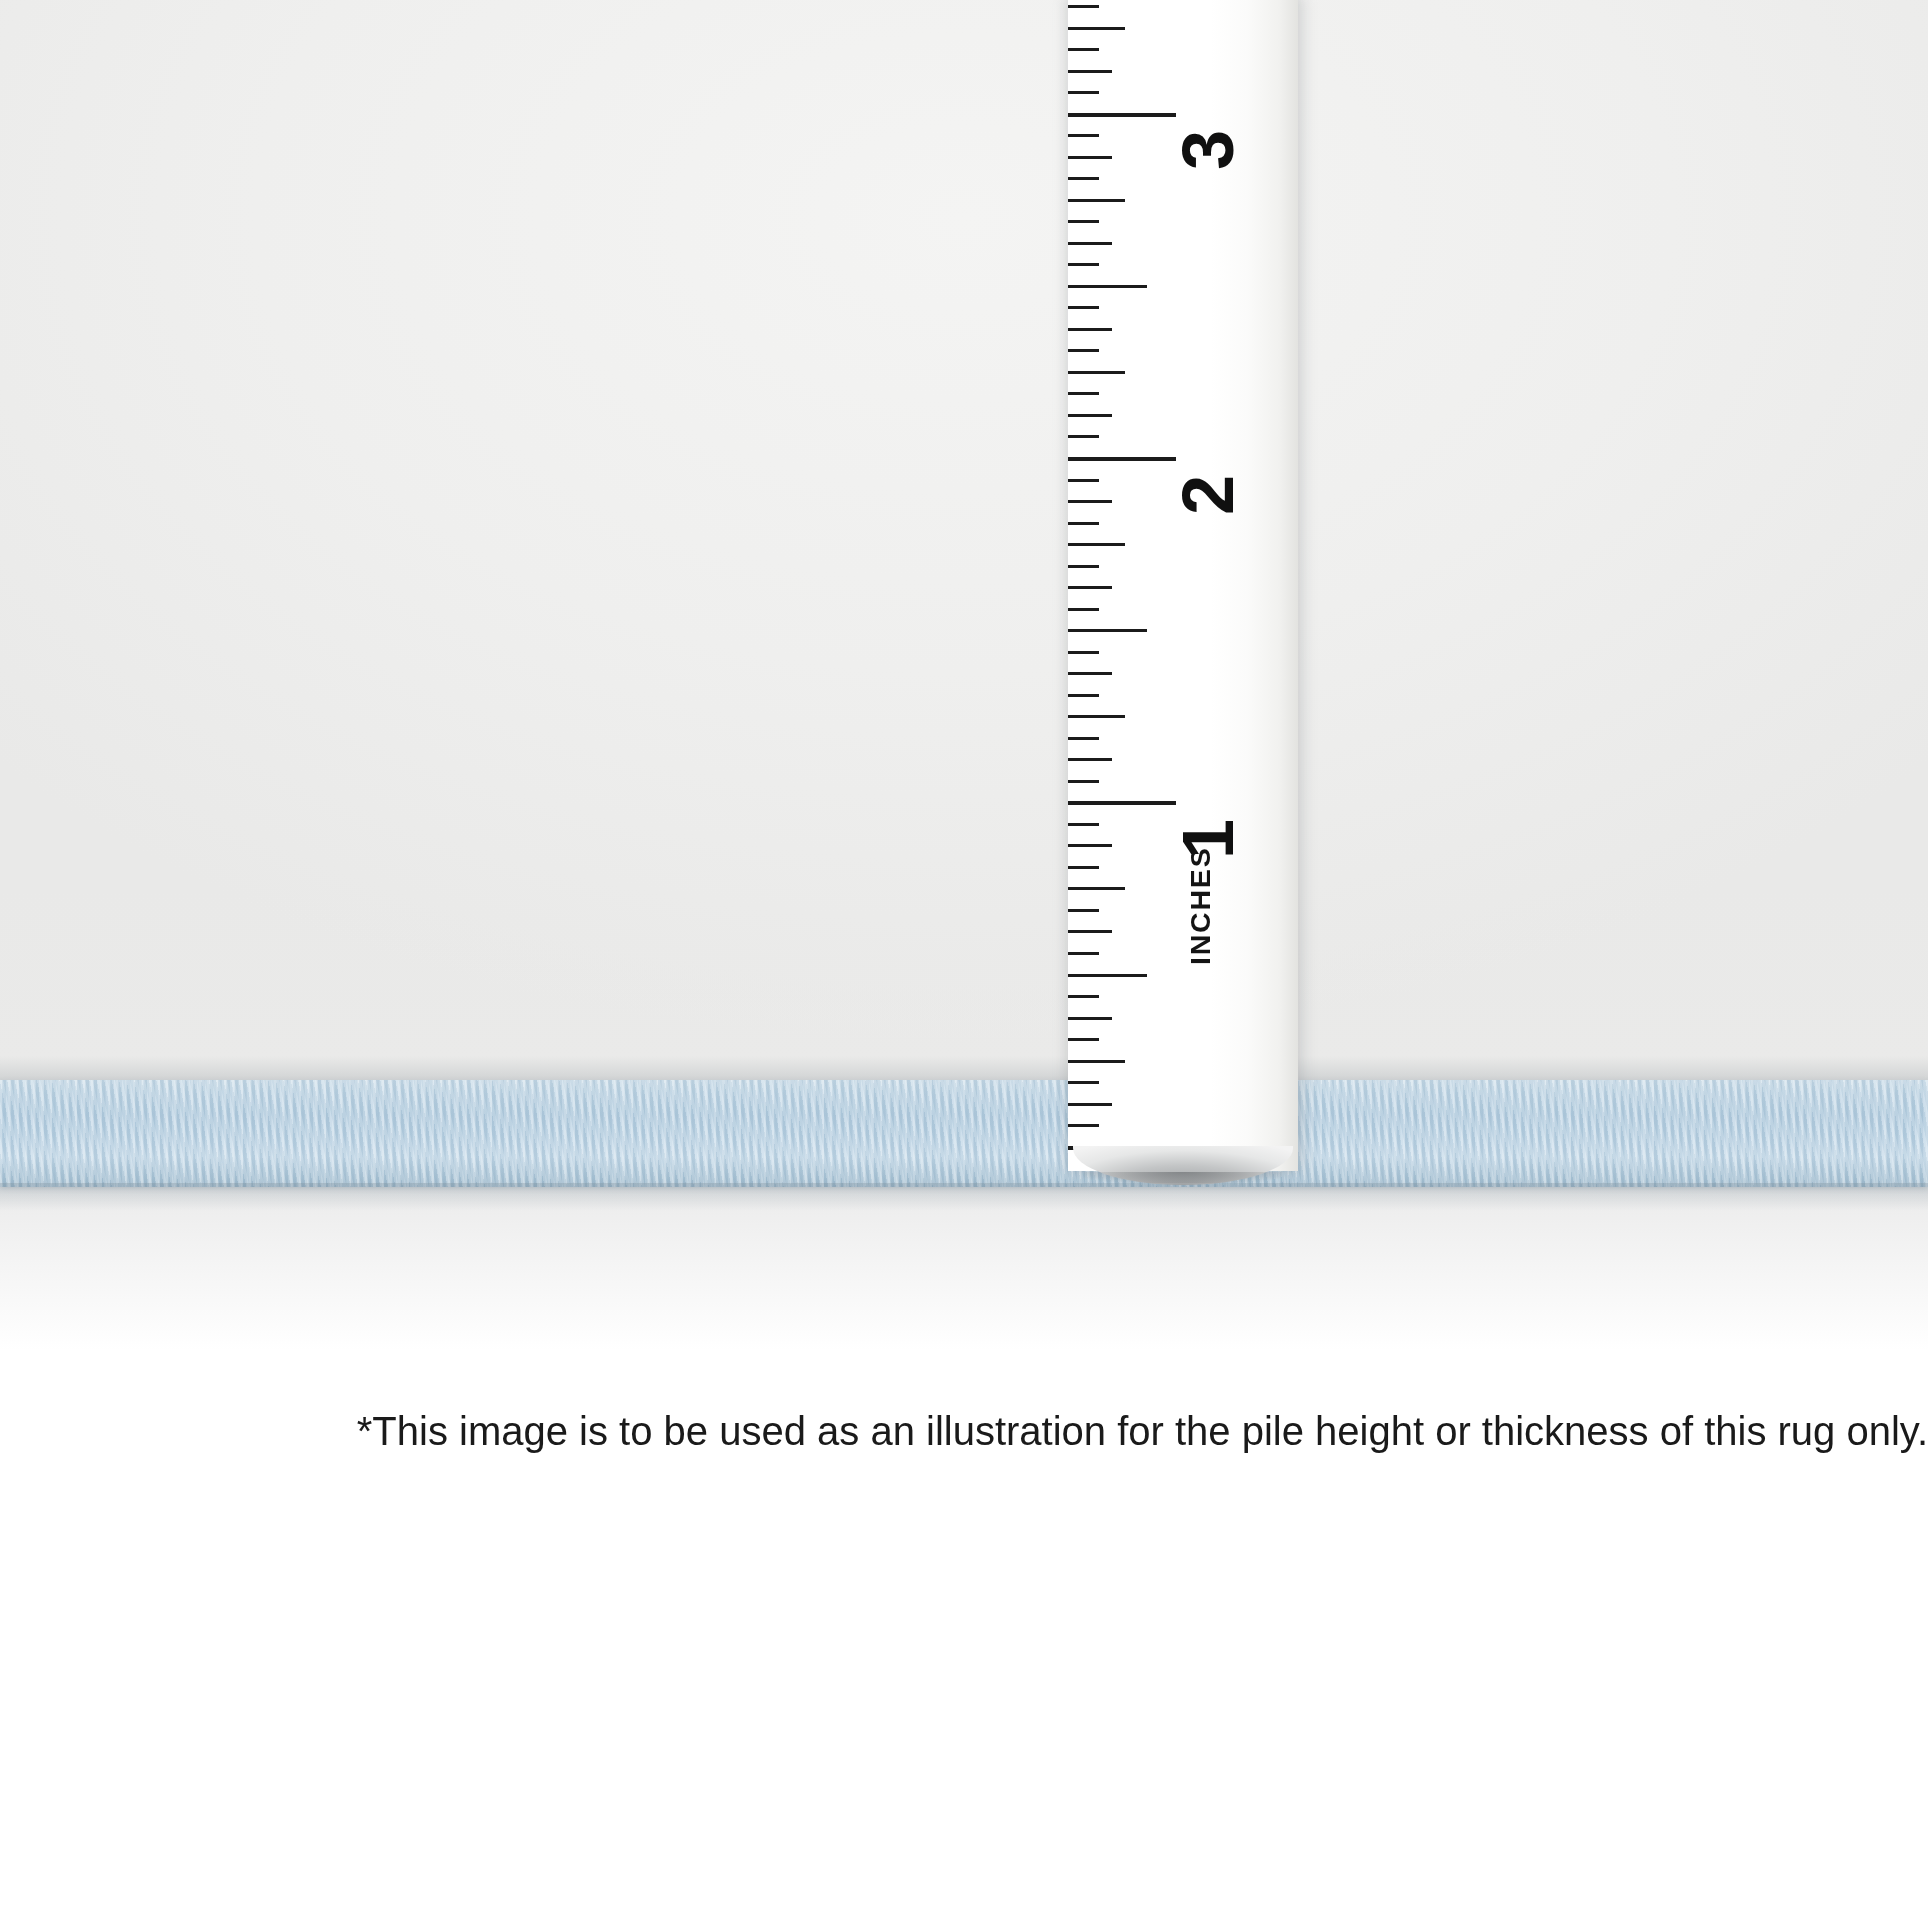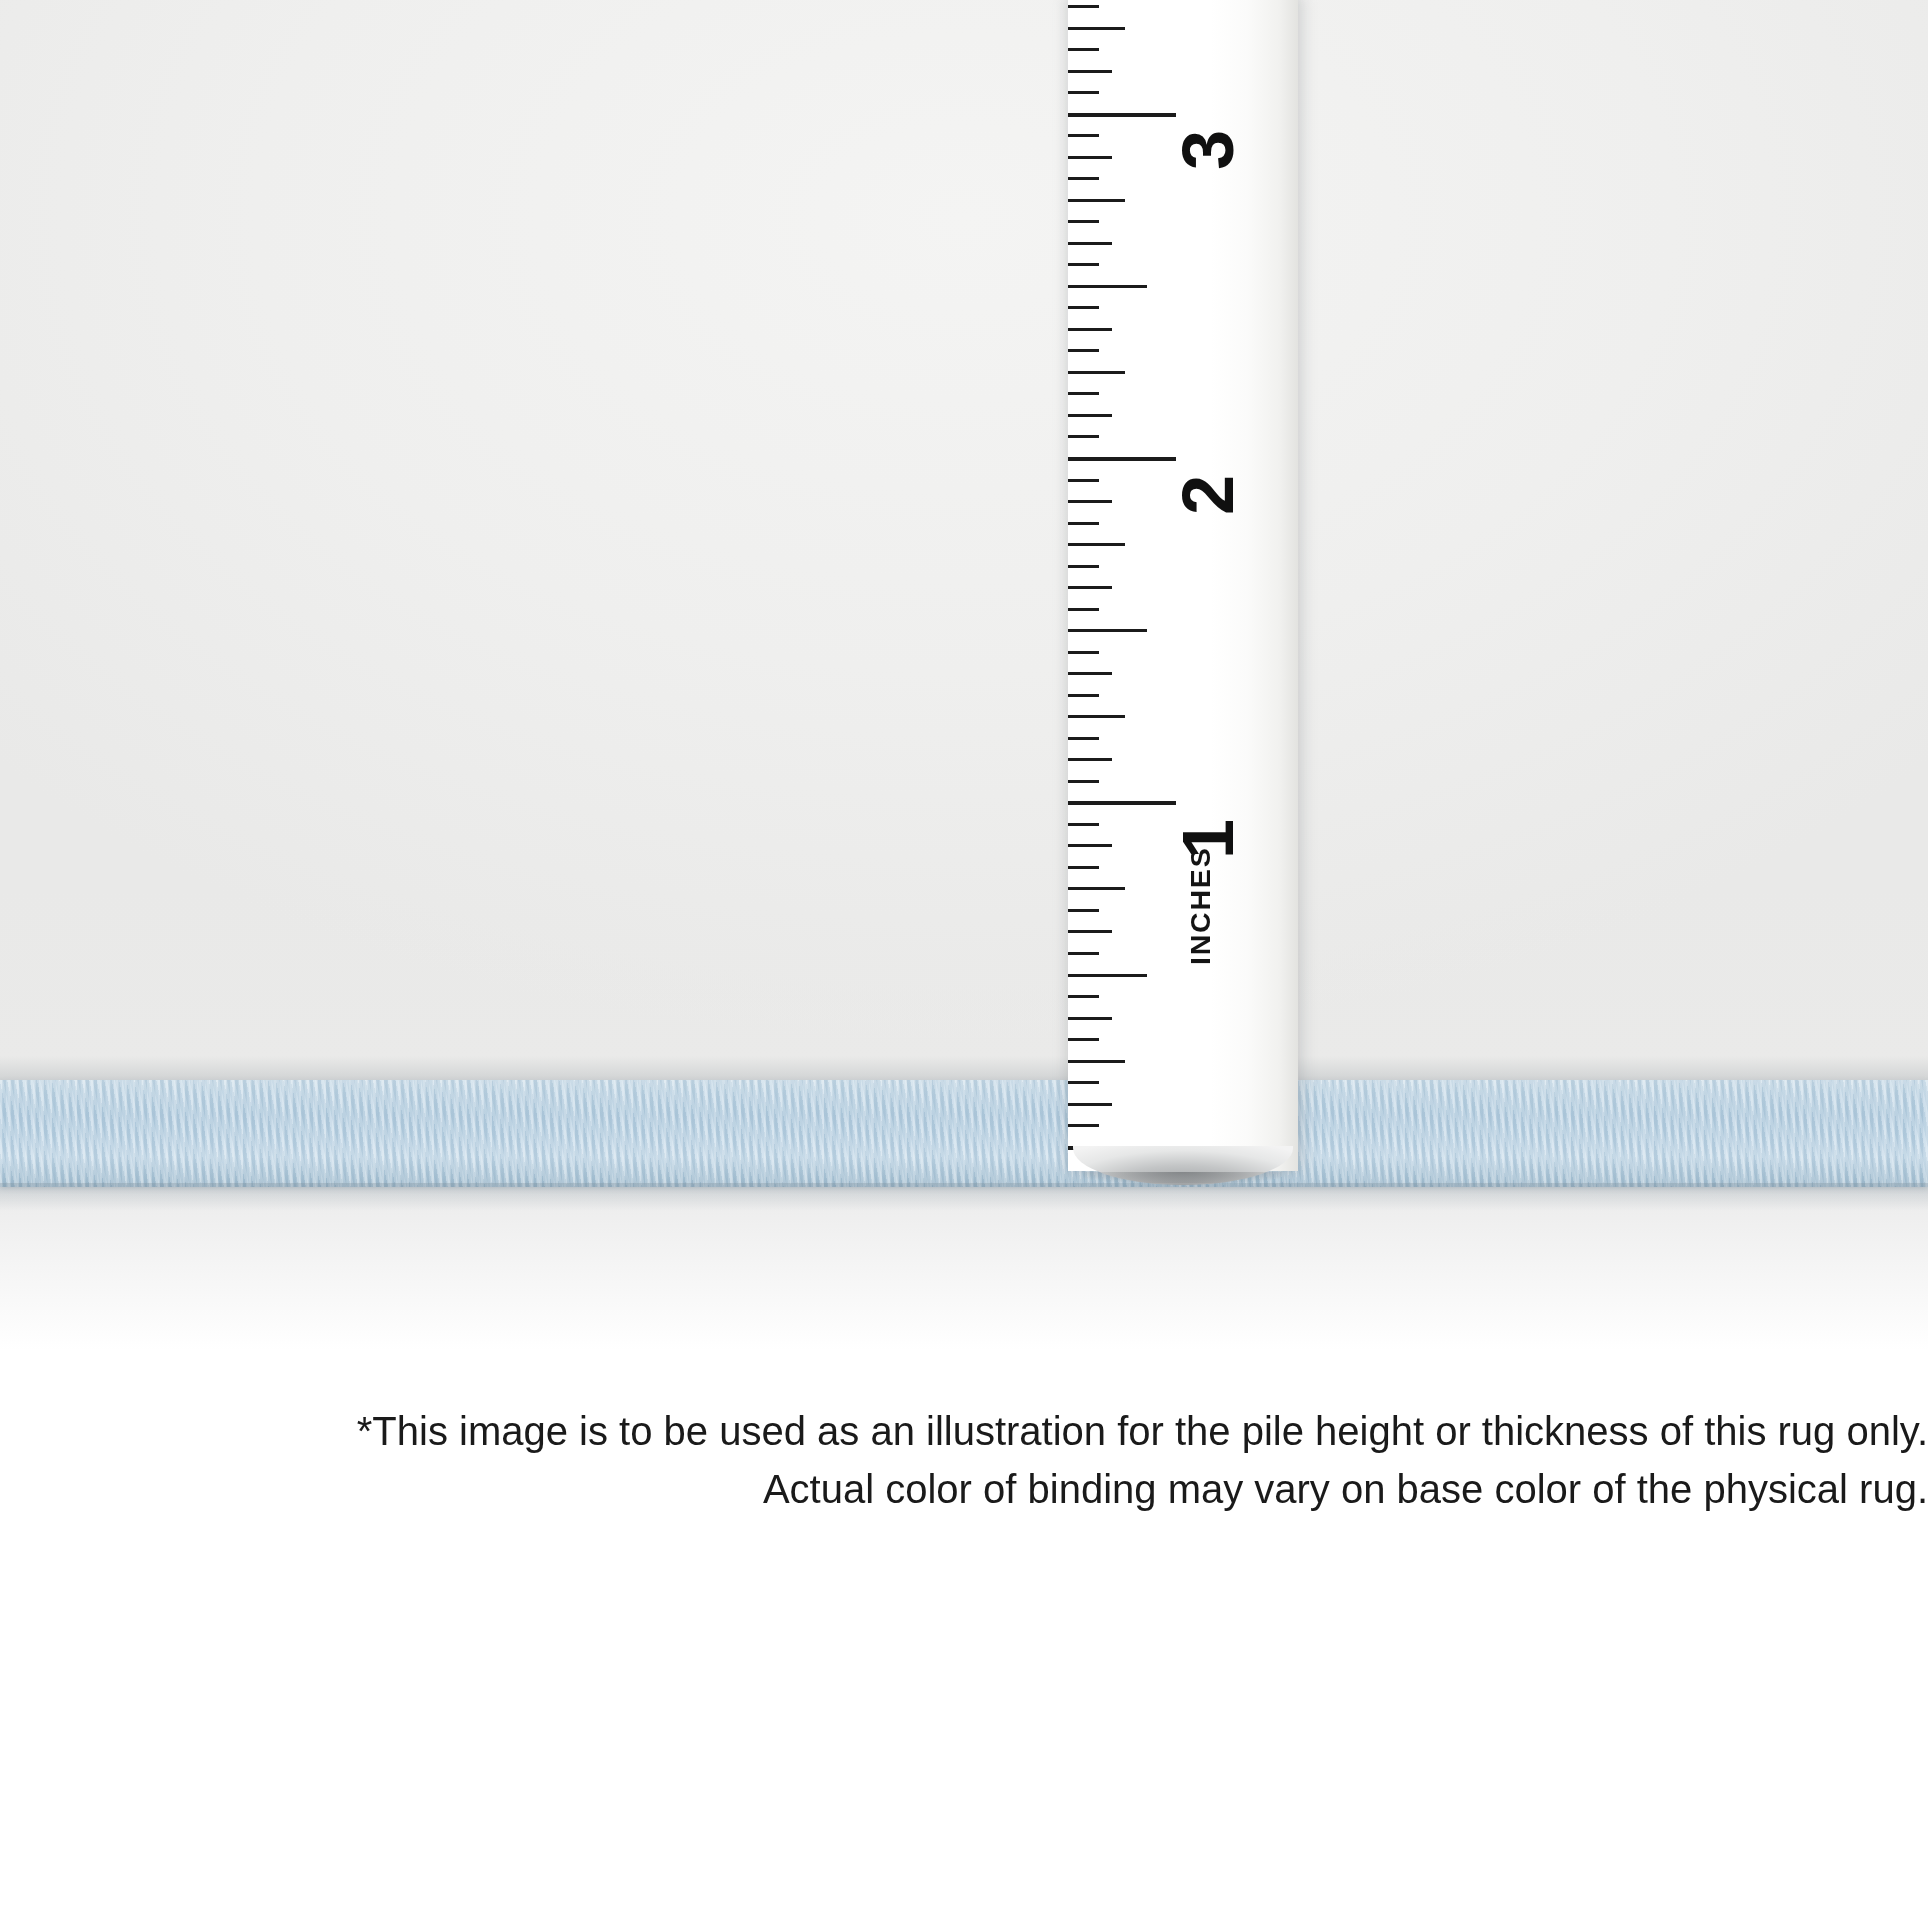--- a/index.html
+++ b/index.html
@@ -275,17 +275,16 @@
       </div>
     <div class="tape-num" id="tape-num-3" style="top:174px">3</div>
     <div class="tape-num" id="tape-num-2" style="top:519px">2</div>
     <div class="tape-num" id="tape-num-1" style="top:863px">1</div>
     <div class="tape-inches-label" style="top:969px">INCHES</div>
   </div>
   <div class="tape-tip"></div>
 
   <div class="caption">
     <span class="line">*This image is to be used as an illustration for the pile height or thickness of this rug only.</span>
-    <span class="line">Actual color of binding may vary on base color of the physical rug.</span>
   </div>
 
 </div>
 
 
 </body></html>

